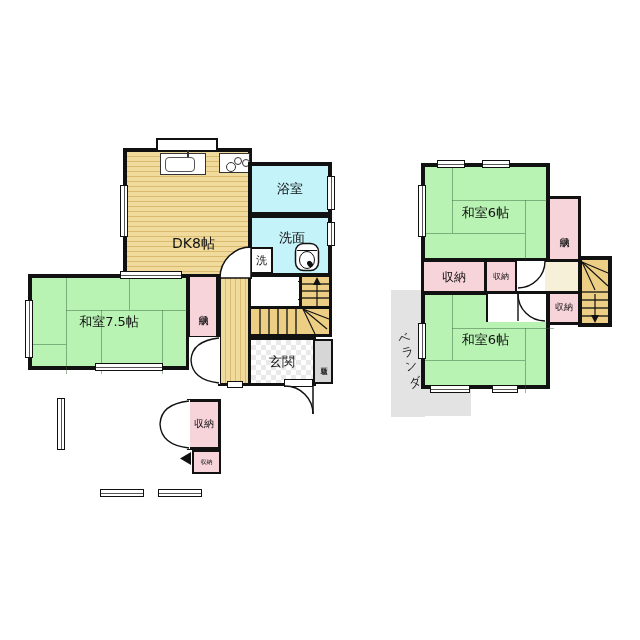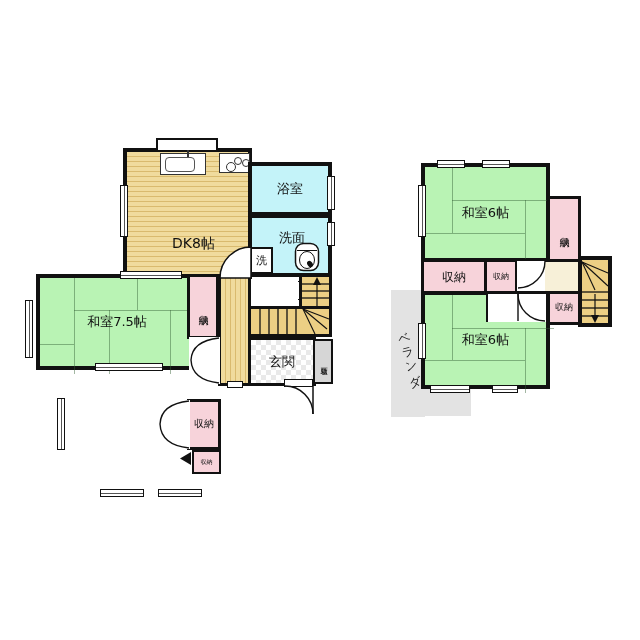--- a/index.html
+++ b/index.html
@@ -103,21 +103,21 @@
   <div class="abs wall3 tanV" style="left:218px;top:274px;width:33px;height:112px;"></div>
 
   <div class="room wall3 checker" style="left:248px;top:337px;width:68px;height:49px;">
     <span class="lbl">玄関</span>
   </div>
 
   <div class="room wall2" style="left:313px;top:339px;width:20px;height:45px;background:#d6d6d6;font-size:7px;">
     <span class="lbl vtext" style="letter-spacing:0;">下駄箱</span>
   </div>
 
-  <div class="room wall4 green" style="left:36px;top:274px;width:162px;height:96px;">
+  <div class="room wall4 green" style="left:28px;top:274px;width:162px;height:96px;">
     <div class="tl" style="left:34px;top:0;width:1px;height:96px;"></div>
     <div class="tl" style="left:34px;top:32px;width:128px;height:1px;"></div>
     <div class="tl" style="left:97px;top:0;width:1px;height:32px;"></div>
     <div class="tl" style="left:0;top:66px;width:34px;height:1px;"></div>
     <div class="tl" style="left:69px;top:32px;width:1px;height:64px;"></div>
     <div class="tl" style="left:130px;top:32px;width:1px;height:64px;"></div>
     <span class="lbl" style="position:relative;z-index:2;">和室7.5帖</span>
   </div>
 
   <div class="room wall3 pink" style="left:187px;top:274px;width:32px;height:65px;font-size:10px;">

